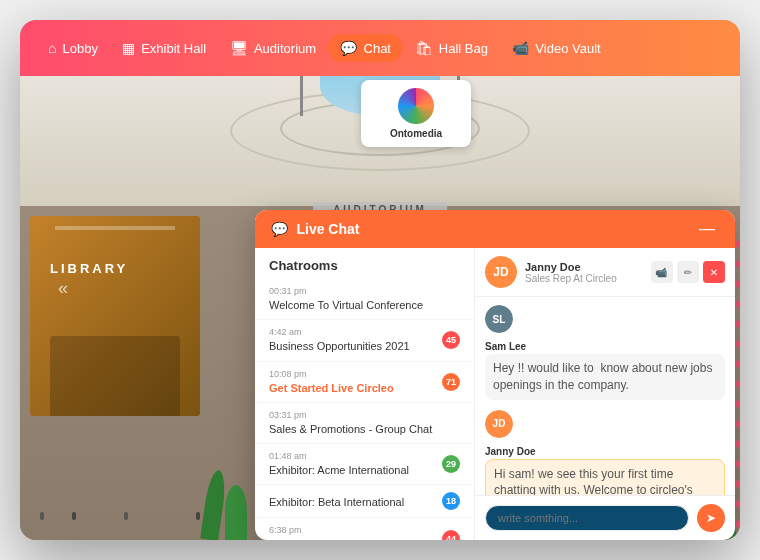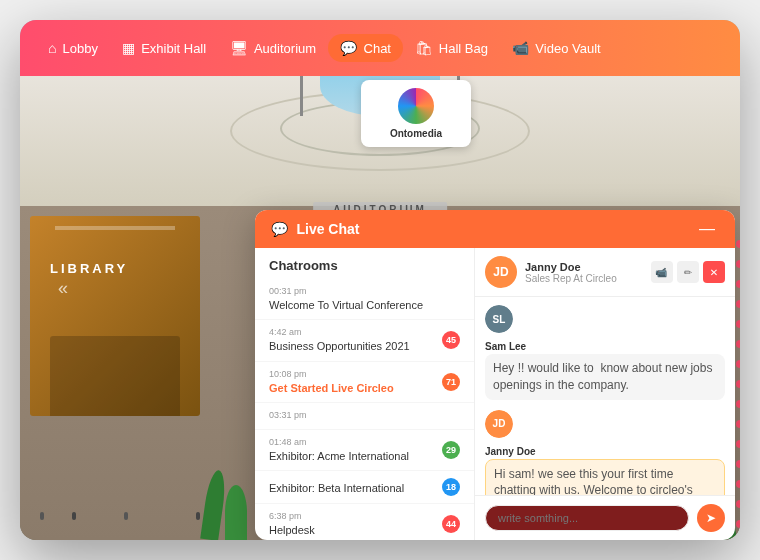--- a/index.html
+++ b/index.html
@@ -333,21 +333,21 @@
       gap: 8px;
     }
 
     .message-input {
       flex: 1;
       border: 1px solid #eee;
       border-radius: 20px;
       padding: 6px 12px;
       font-size: 11px;
       color: #999;
-      background: #7f1d1d;
+      background: #0c4a6e;
       outline: none;
     }
 
     .send-btn {
       width: 28px;
       height: 28px;
       border-radius: 50%;
       background: #FF6B35;
       border: none;
       cursor: pointer;
@@ -492,20 +492,21 @@
         <div class="chatroom-item active">
           <div class="chatroom-info">
             <div class="chatroom-time">10:08 pm</div>
             <div class="chatroom-name" style="color:#FF6B35;font-weight:600;">Get Started Live Circleo</div>
           </div>
           <div class="chatroom-badge" style="background:#FF6B35;">71</div>
         </div>
         <div class="chatroom-item">
           <div class="chatroom-info">
             <div class="chatroom-time">03:31 pm</div>
+            <div class="chatroom-name">Sales &amp; Promotions - Group Chat</div>
           </div>
         </div>
         <div class="chatroom-item">
           <div class="chatroom-info">
             <div class="chatroom-time">01:48 am</div>
             <div class="chatroom-name">Exhibitor: Acme International</div>
           </div>
           <div class="chatroom-badge" style="background:#4CAF50;">29</div>
         </div>
         <div class="chatroom-item">

